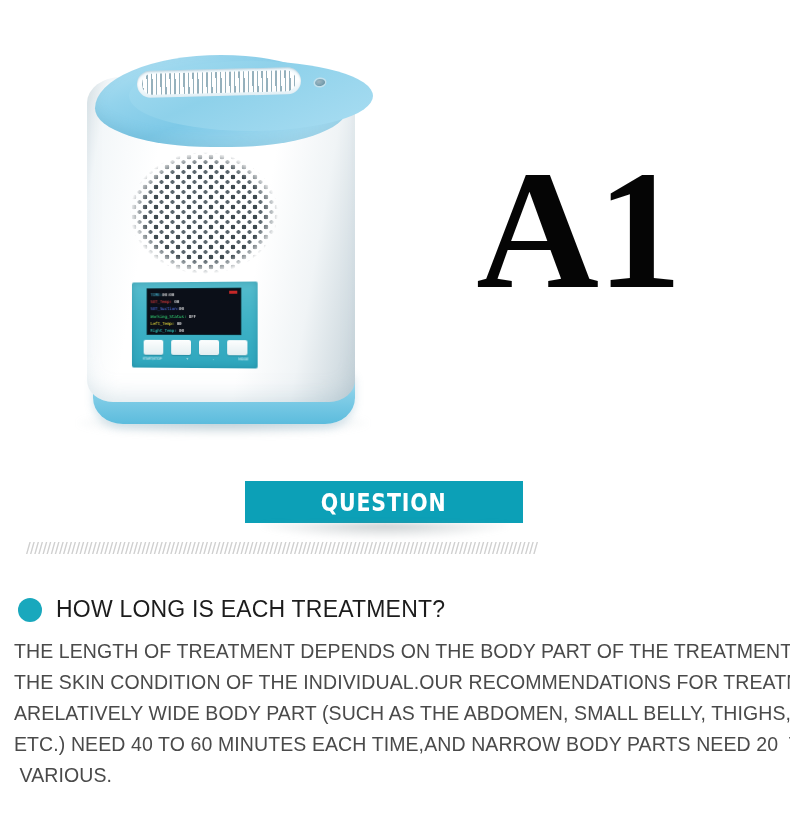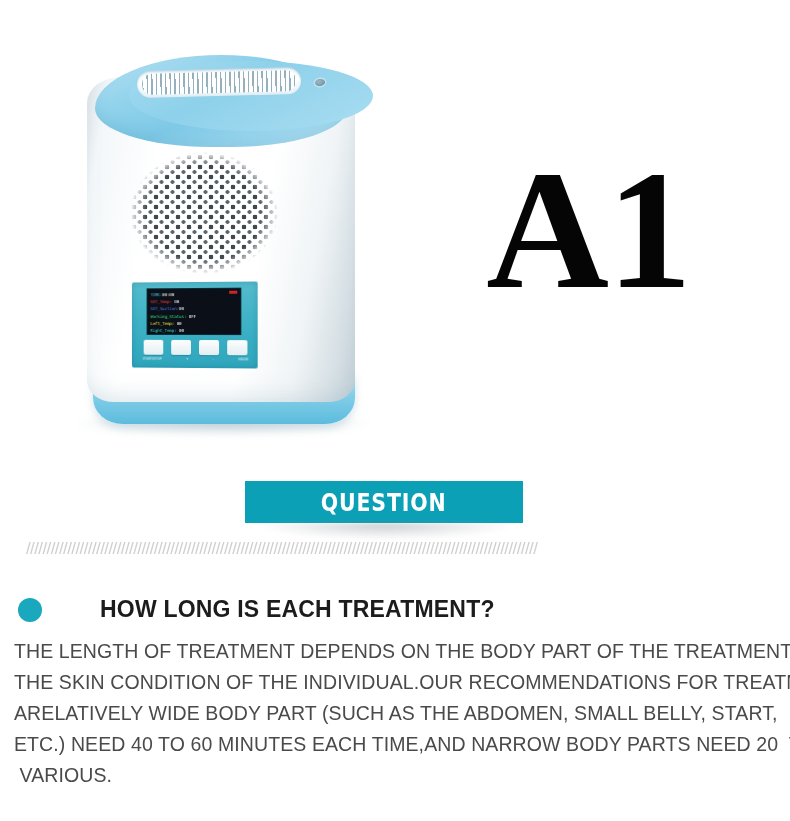--- a/index.html
+++ b/index.html
@@ -236,21 +236,21 @@
     justify-content: space-between;
     font-family: "DejaVu Sans", sans-serif;
     font-size: 3.4px;
     color: #e8f7fb;
     letter-spacing: -0.1px;
   }
 
   
   .model-label {
     position: absolute;
-    right: 80px;
+    right: 90px;
     top: 103px;
     font-family: "Liberation Serif", serif;
     font-size: 170px;
     line-height: 1;
     font-weight: 700;
     color: #050505;
     letter-spacing: -2px;
   }
 
   
@@ -319,25 +319,24 @@
   .qa-bullet {
     width: 24px;
     height: 24px;
     border-radius: 50%;
     background: #19a8bd;
     flex: none;
   }
   .qa-heading-text {
     font-family: "Liberation Sans", sans-serif;
     font-size: 23px;
-    font-weight: 700;
+    font-weight: 400;
     color: #1c1c1c;
     letter-spacing: 0.2px;
     white-space: nowrap;
-    margin-left: 44px;
   }
 
   .qa-body {
     position: absolute;
     left: 14px;
     top: 636px;
     width: 768px;
     font-family: "Liberation Sans", sans-serif;
     font-size: 19.5px;
     line-height: 31px;
@@ -409,16 +408,16 @@
 <div class="divider">////////////////////////////////////////////////////////////////////////////////////////////////////////////////////////////</div>
 
 <div class="qa-heading">
   <span class="qa-bullet"></span>
   <span class="qa-heading-text">HOW LONG IS EACH TREATMENT?</span>
 </div>
 
 <div class="qa-body">
   <p>THE LENGTH OF TREATMENT DEPENDS ON THE BODY PART OF THE TREATMENT  AND</p>
   <p>THE SKIN CONDITION OF THE INDIVIDUAL.OUR RECOMMENDATIONS FOR TREATMENT</p>
-  <p>ARELATIVELY WIDE BODY PART (SUCH AS THE ABDOMEN, SMALL BELLY, START,</p>
+  <p>ARELATIVELY WIDE BODY PART (SUCH AS THE ABDOMEN, SMALL BELLY, THIGHS,</p>
   <p>ETC.) NEED 40 TO 60 MINUTES EACH TIME,AND NARROW BODY PARTS NEED 20  TO 30</p>
   <p> VARIOUS.</p>
 </div>
 
 </body></html>

